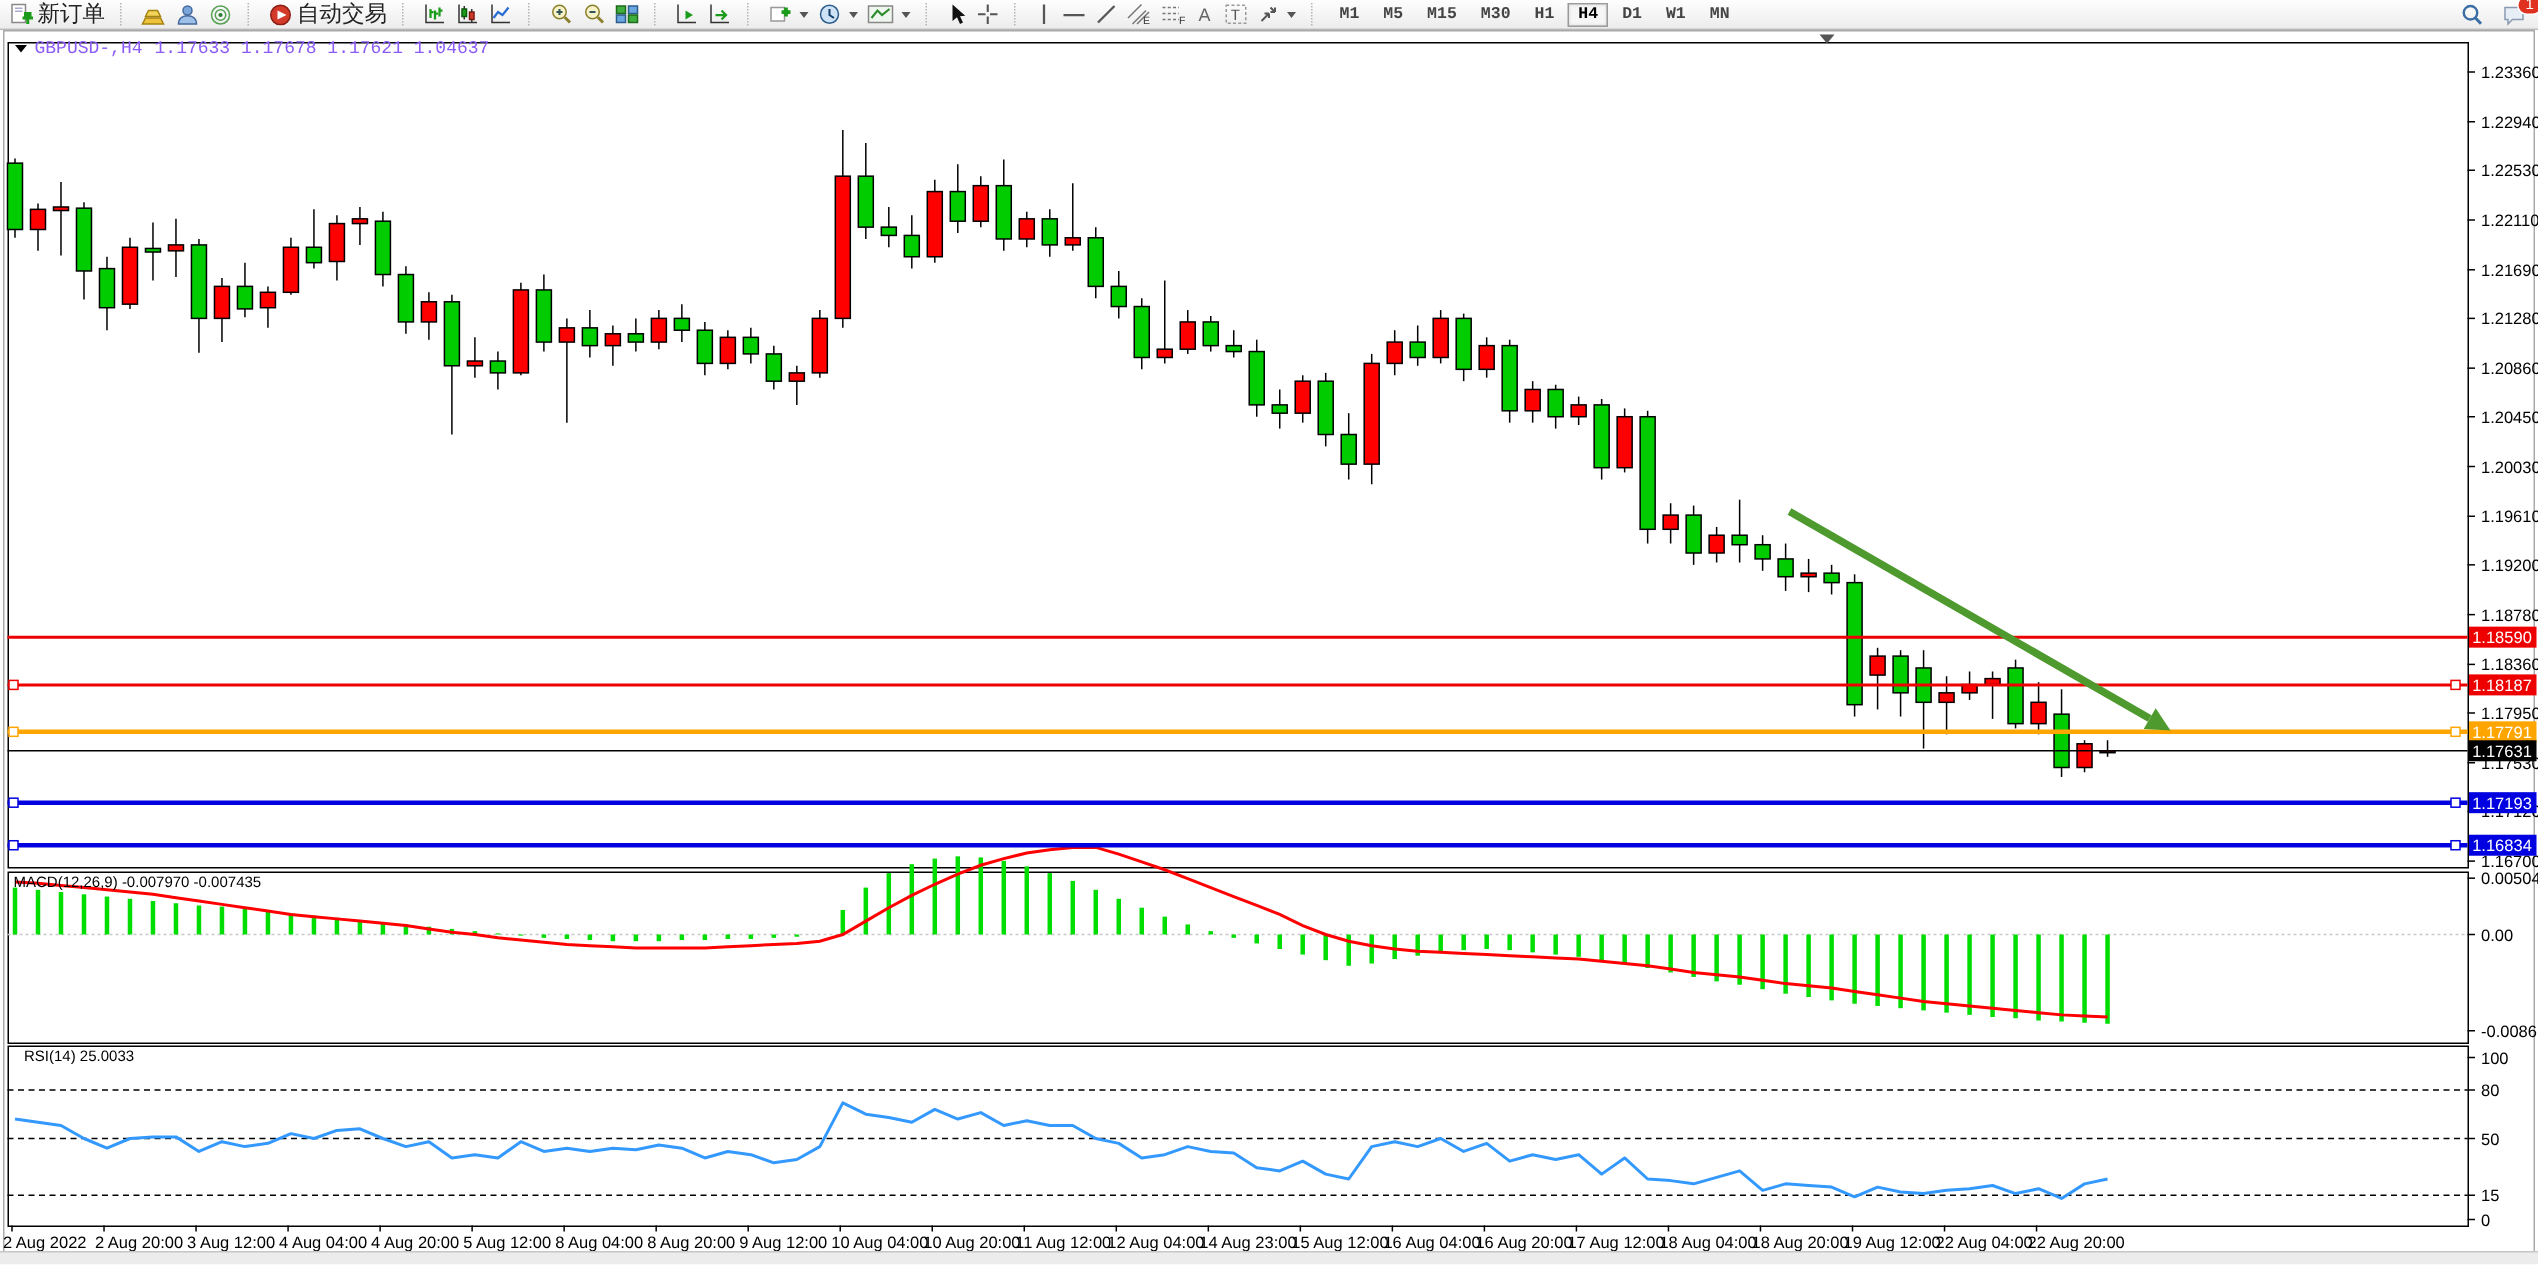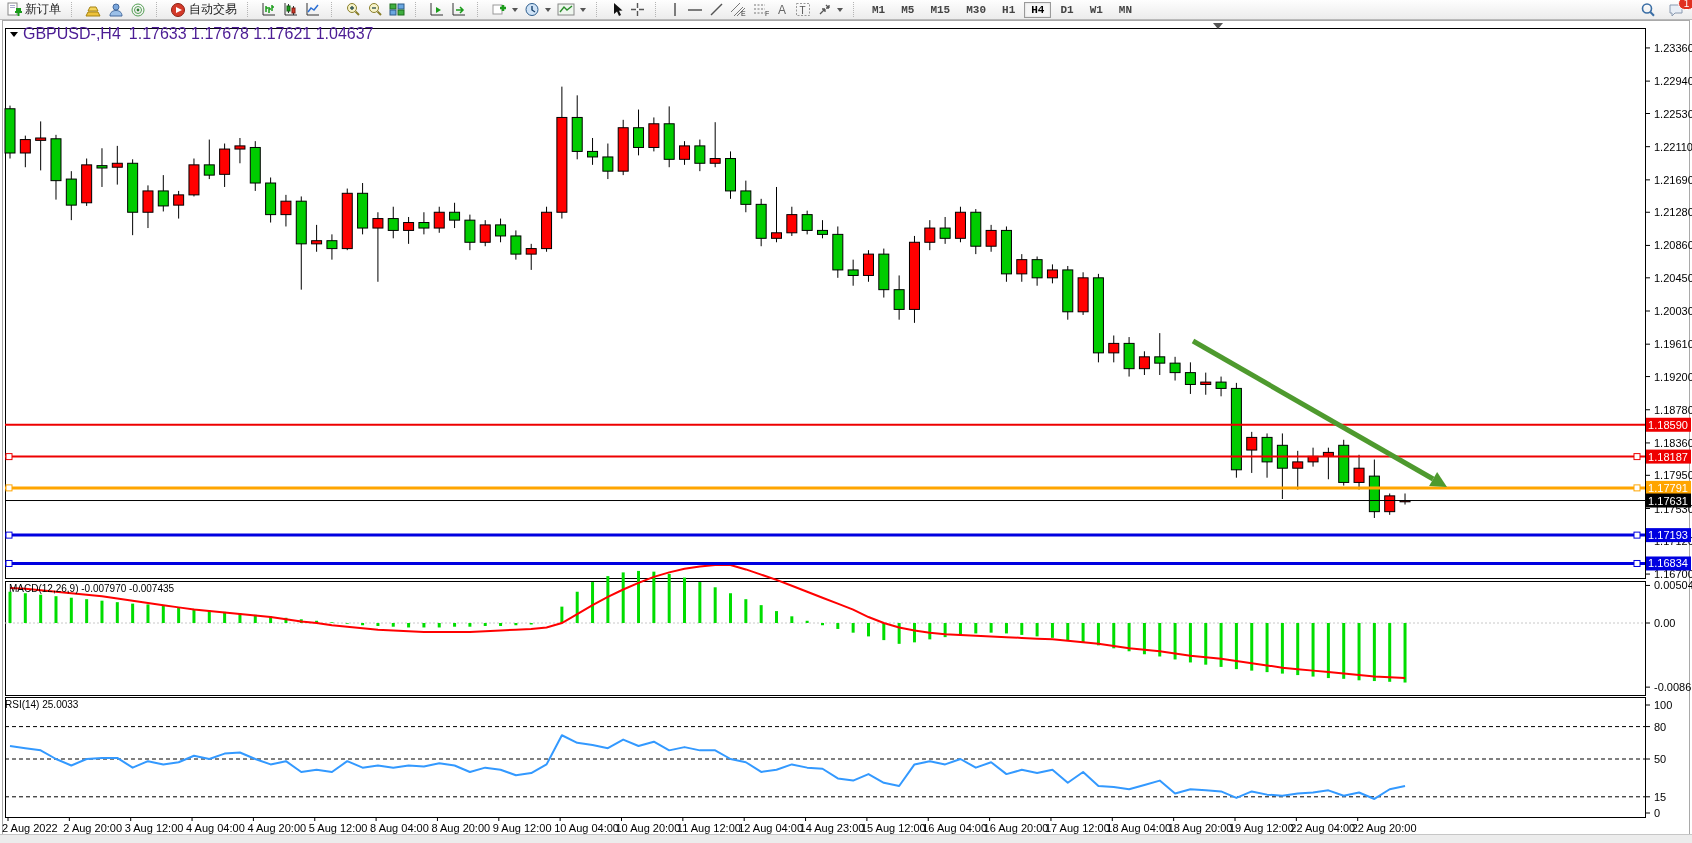--- a/index.html
+++ b/index.html
@@ -7,32 +7,32 @@
        font-family:"Liberation Sans","DejaVu Sans",sans-serif;overflow:hidden;
        -webkit-font-smoothing:antialiased;}
   
   .toolbar{position:absolute;left:0;top:0;width:1692px;height:19px;
     background:linear-gradient(#fefefe,#ececec);border-bottom:1px solid #b9b9b9;
     display:flex;align-items:center;font-size:12px;color:#222;}
   .tgroup{display:flex;align-items:center;height:19px;padding:0 3px;}
   .tsep{width:5px;height:15px;border-left:1px dotted #b5b5b5;margin:0 2px 0 4px;}
   .tbtn{display:flex;align-items:center;gap:3px;padding:1px 3px;border-radius:2px;cursor:default;}
   .tbtn svg{display:block;}
-  .tlabel{font-size:12px;white-space:nowrap;}
+  .tlabel{font-size:15px;white-space:nowrap;}
   .tf-btn{font-size:11px;font-weight:bold;color:#444;padding:1px 6px;margin:0 1px;border:1px solid transparent;font-family:Liberation Mono, monospace;}
   .tf-btn.active{background:#f6f6f6;border:1px solid #9a9a9a;box-shadow:inset 0 0 2px #ccc;color:#000;}
   .tb-right{position:absolute;right:4px;top:0;height:19px;display:flex;align-items:center;gap:6px;}
   .badge{position:absolute;top:-4px;right:-7px;background:#e03020;color:#fff;border-radius:8px;
          font-size:10px;line-height:11px;min-width:11px;text-align:center;padding:0 2px;border:1px solid #fff;}
   .caret{width:0;height:0;border-left:3px solid transparent;border-right:3px solid transparent;
          border-top:4px solid #555;margin-left:2px;}
   
   .chartwin{position:absolute;left:0;top:20px;width:1692px;height:823px;background:#fff;}
   #cv{position:absolute;left:0;top:0;}
-  .overlay{position:absolute;font-size:16px;color:#4c1d95;white-space:nowrap;}
+  .overlay{position:absolute;font-size:12px;color:#8b5cf6;white-space:nowrap;font-family:Liberation Mono, monospace;}
   .title-tri{width:0;height:0;border-left:4px solid transparent;border-right:4px solid transparent;
              border-top:5px solid #000;display:inline-block;margin-right:5px;}
   .paneLabel{position:absolute;font-size:10px;color:#000;white-space:nowrap;}
   .statusbar{position:absolute;left:0;bottom:0;width:1692px;height:8px;background:#ececec;border-top:1px solid #c6c6c6;}
 </style>
 </head>
 <body>
 
 <div class="toolbar">
 
@@ -753,19 +753,19 @@
   <div class="overlay" style="left:10px;top:5px;display:flex;align-items:center;">
     <span class="title-tri"></span>
     <span style="margin-right:8px">GBPUSD-,H4</span>
     <span>1.17633 1.17678 1.17621 1.04637</span>
   </div>
 
   <div class="paneLabel" style="left:9px;top:563px;">
     <span>MACD(12,26,9)</span>
     <span>-0.007970 -0.007435</span>
   </div>
-  <div class="paneLabel" style="left:5px;top:679px;">
+  <div class="paneLabel" style="left:16px;top:679px;">
     <span>RSI(14)</span>
     <span>25.0033</span>
   </div>
 
   <div class="statusbar"></div>
 </div>
 
 </body></html>

